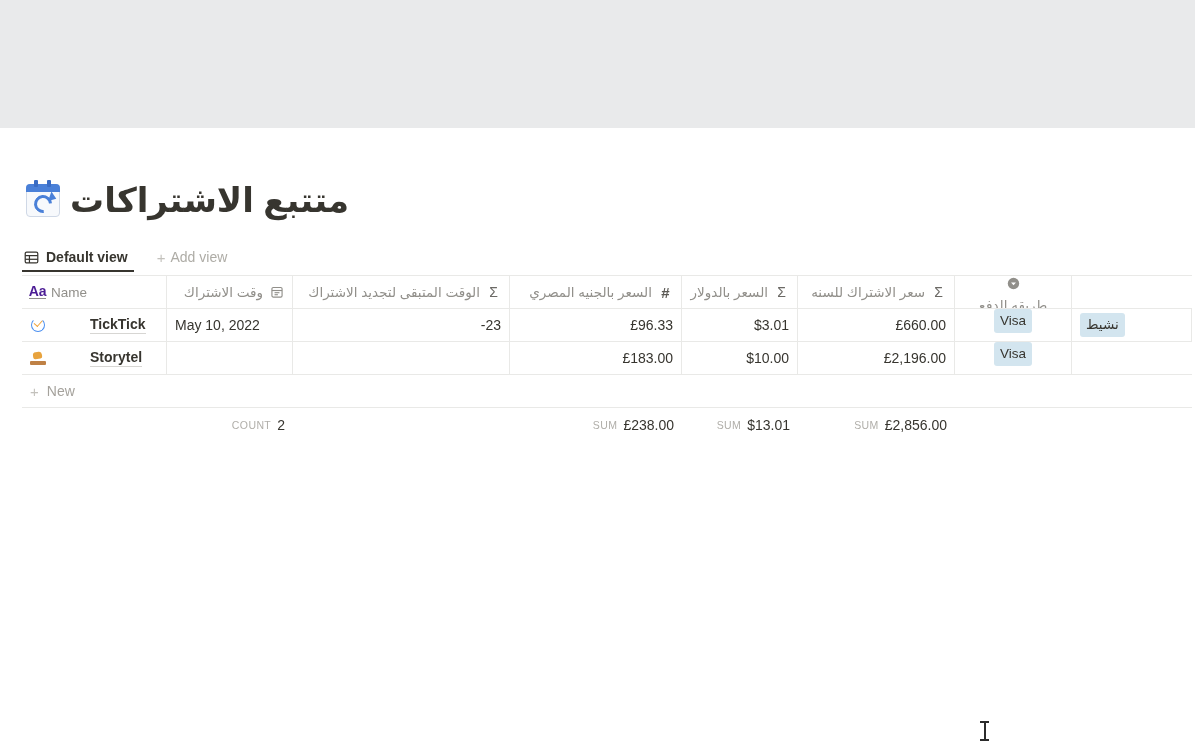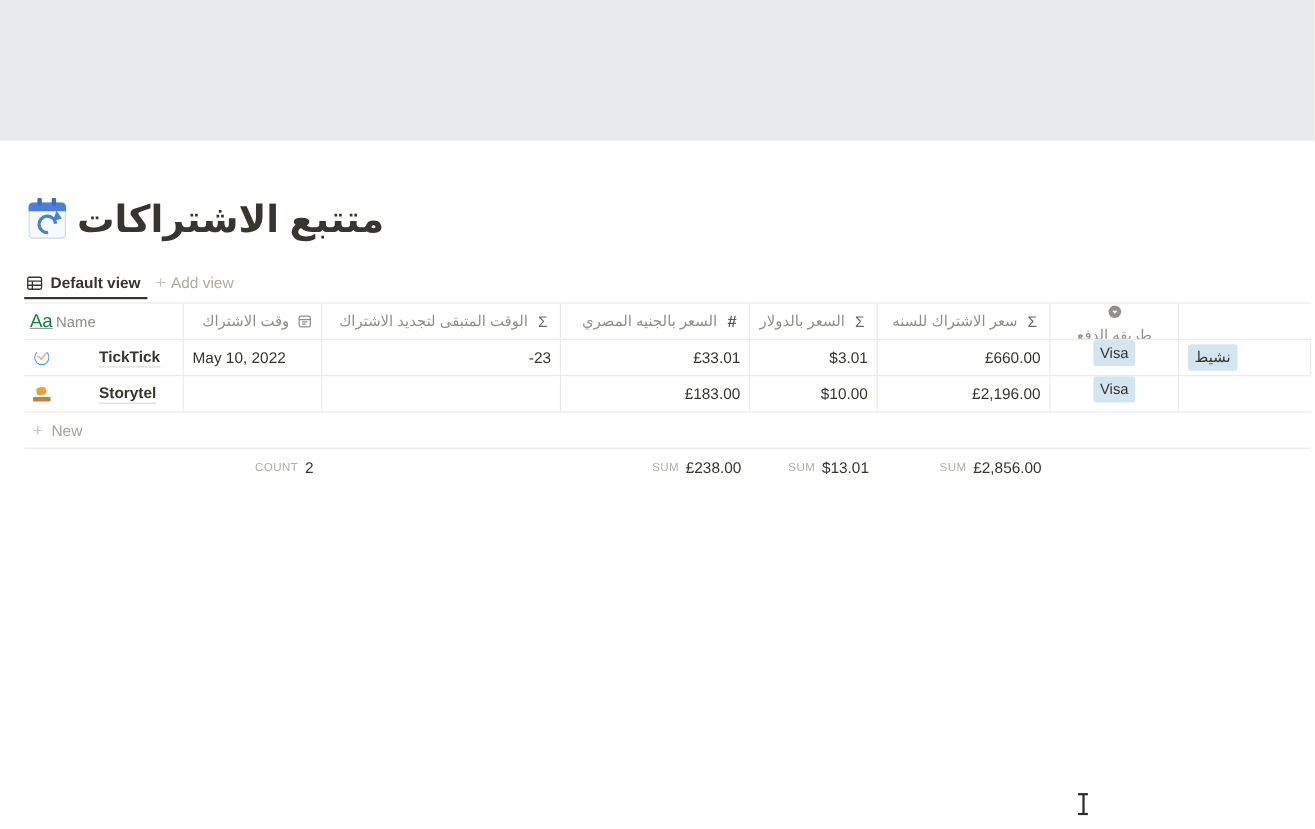--- a/index.html
+++ b/index.html
@@ -107,21 +107,21 @@
 
   
   .viewbar {
     position: absolute;
     top: 114px;
     left: 22px;
     right: 0;
     height: 30px;
     display: flex;
     align-items: center;
-    gap: 0;
+    gap: 15px;
   }
 
   .view-tab {
     display: flex;
     align-items: center;
     gap: 7px;
     height: 29px;
     padding: 0 6px 0 2px;
     font-size: 14px;
     font-weight: 600;
@@ -221,25 +221,25 @@
     color: #6b6965;
     font-weight: 400;
   }
   .hash-glyph {
     font-size: 15px;
     line-height: 15px;
     color: #5c5a55;
     font-weight: 700;
   }
   .aa-glyph {
-    font-size: 17px;
+    font-size: 14px;
     line-height: 13px;
-    color: #15803d;
+    color: #4c1d95;
     border-bottom: 1.3px solid #918f8a;
-    font-weight: 400;
+    font-weight: 700;
     letter-spacing: -0.2px;
   }
 
   
   .cell.num {
     justify-content: flex-end;
     color: #37352f;
   }
   .cell.txt { color: #37352f; }
 
@@ -466,21 +466,21 @@
     <div class="trow data">
       <div class="cell c-name name-cell">
         <span class="favicon fav-ticktick">
           <span class="ring"></span>
             <span class="check"></span>
         </span>
         <span class="name-title">TickTick</span>
       </div>
       <div class="cell c-date txt">May 10, 2022</div>
       <div class="cell c-remain num">-23</div>
-      <div class="cell c-egp num">£33.01</div>
+      <div class="cell c-egp num">£96.33</div>
       <div class="cell c-usd num">$3.01</div>
       <div class="cell c-year num">£660.00</div>
       <div class="cell c-pay">
         <span class="badge blue">Visa</span>
       </div>
       <div class="cell c-status">
         <span class="badge blue rtl">نشيط</span>
       </div>
     </div>
 

